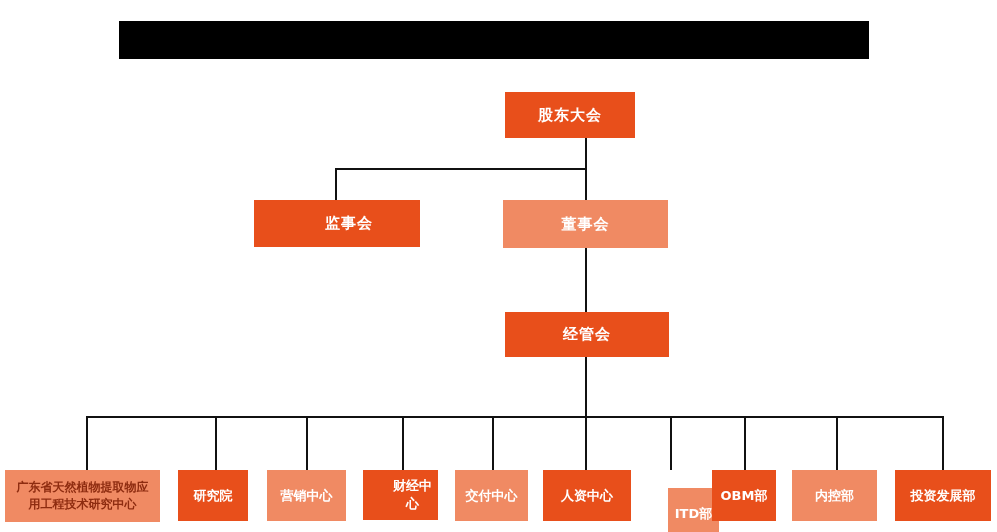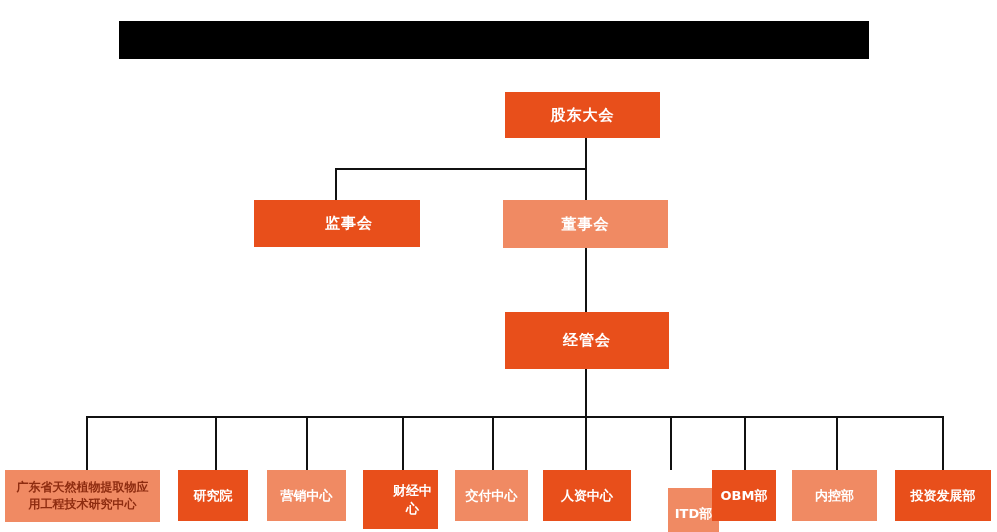--- a/index.html
+++ b/index.html
@@ -69,31 +69,31 @@
     <line x1="307" y1="416" x2="307" y2="470" stroke="#111111" stroke-width="2"></line>
     <line x1="403" y1="416" x2="403" y2="470" stroke="#111111" stroke-width="2"></line>
     <line x1="493" y1="416" x2="493" y2="470" stroke="#111111" stroke-width="2"></line>
     <line x1="586" y1="416" x2="586" y2="470" stroke="#111111" stroke-width="2"></line>
     <line x1="671" y1="416" x2="671" y2="470" stroke="#111111" stroke-width="2"></line>
     <line x1="745" y1="416" x2="745" y2="470" stroke="#111111" stroke-width="2"></line>
     <line x1="837" y1="416" x2="837" y2="470" stroke="#111111" stroke-width="2"></line>
     <line x1="943" y1="416" x2="943" y2="470" stroke="#111111" stroke-width="2"></line>
   </svg>
 
-  <div class="node dark lvl" style="left:505px; top:92px; width:155px; height:46px;">股东大会</div>
+  <div class="node dark lvl" style="left:505px; top:92px; width:130px; height:46px;">股东大会</div>
 
   <div class="node dark lvl" style="left:254px; top:200px; width:166px; height:47px;padding-left:24px;">监事会</div>
   <div class="node light lvl" style="left:503px; top:200px; width:165px; height:48px;">董事会</div>
 
-  <div class="node dark lvl" style="left:505px; top:312px; width:164px; height:57px;">经管会</div>
+  <div class="node dark lvl" style="left:505px; top:312px; width:164px; height:45px;">经管会</div>
 
   <div class="node light dept dept-long" style="left:5px; top:470px; width:155px; height:52px;text-align:center;">广东省天然植物提取物应用工程技术研究中心</div>
   <div class="node dark dept" style="left:178px; top:470px; width:70px; height:51px;">研究院</div>
   <div class="node light dept" style="left:267px; top:470px; width:79px; height:51px;">营销中心</div>
-  <div class="node dark dept" style="left:363px; top:470px; width:75px; height:59px;padding-left:24px;">财经中心</div>
+  <div class="node dark dept" style="left:363px; top:470px; width:75px; height:50px;padding-left:24px;">财经中心</div>
   <div class="node light dept" style="left:455px; top:470px; width:73px; height:51px;">交付中心</div>
   <div class="node dark dept" style="left:543px; top:470px; width:88px; height:51px;">人资中心</div>
   <div class="node light dept" style="left:643px; top:488px; width:51px; height:51px;margin-left:25px;">ITD部</div>
   <div class="node dark dept" style="left:712px; top:470px; width:64px; height:51px;text-align:center;">OBM部</div>
   <div class="node light dept" style="left:792px; top:470px; width:85px; height:51px;">内控部</div>
   <div class="node dark dept" style="left:895px; top:470px; width:96px; height:51px;">投资发展部</div>
 
 </div>
 
 </body></html>

